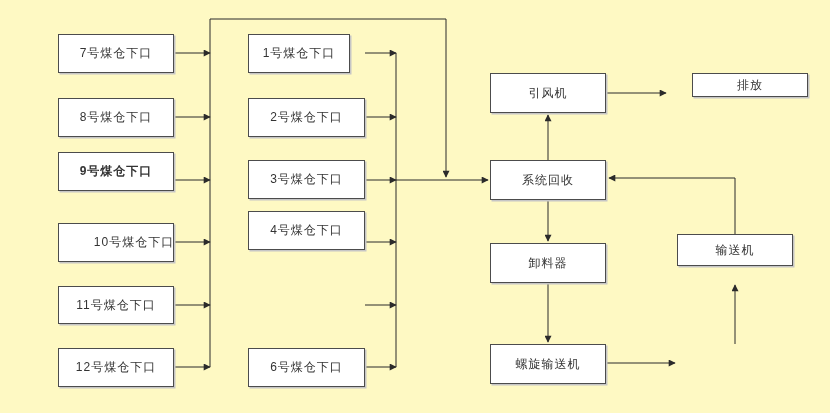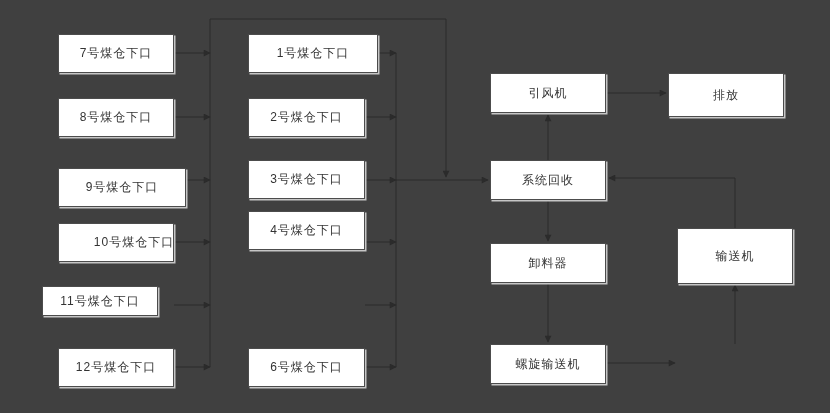--- a/index.html
+++ b/index.html
@@ -5,21 +5,21 @@
   html, body {
     margin: 0;
     padding: 0;
     background: #ffffff;
     font-family: "Liberation Sans", "DejaVu Sans", sans-serif;
   }
   .canvas {
     position: relative;
     width: 830px;
     height: 413px;
-    background: #404040;
+    background: #fef9c3;
     overflow: hidden;
   }
   .wires {
     position: absolute;
     left: 0; top: 0;
     width: 830px;
     height: 413px;
   }
   .node {
     position: absolute;
@@ -31,37 +31,37 @@
     align-items: center;
     justify-content: center;
     font-size: 12px;
     letter-spacing: 1px;
     color: #333333;
     white-space: nowrap;
   }
   
   .n-b7  { left: 58px;  top: 34px;  width: 116px; height: 39px; }
   .n-b8  { left: 58px;  top: 98px;  width: 116px; height: 39px; }
-  .n-b9  { left: 58px;  top: 168px; width: 128px; height: 39px; }
+  .n-b9  { left: 58px;  top: 152px; width: 116px; height: 39px; font-weight: bold; }
   .n-b10 { left: 58px;  top: 223px; width: 116px; height: 39px; padding-left: 36px; }
-  .n-b11 { left: 42px;  top: 286px; width: 116px; height: 30px; }
+  .n-b11 { left: 58px;  top: 286px; width: 116px; height: 38px; }
   .n-b12 { left: 58px;  top: 348px; width: 116px; height: 39px; }
   
-  .n-b1  { left: 248px; top: 34px;  width: 130px; height: 39px; }
+  .n-b1  { left: 248px; top: 34px;  width: 102px; height: 39px; }
   .n-b2  { left: 248px; top: 98px;  width: 117px; height: 39px; }
   .n-b3  { left: 248px; top: 160px; width: 117px; height: 39px; }
   .n-b4  { left: 248px; top: 211px; width: 117px; height: 39px; }
   .n-b5  { left: 248px; top: 286px; width: 117px; height: 39px; }
   .n-b6  { left: 248px; top: 348px; width: 117px; height: 39px; }
   
   .n-fan       { left: 490px; top: 73px;  width: 116px; height: 40px; }
-  .n-discharge { left: 668px; top: 73px;  width: 116px; height: 44px; font-family: Liberation Serif, serif; }
+  .n-discharge { left: 692px; top: 73px;  width: 116px; height: 24px; font-family: Liberation Serif, serif; }
   .n-dust      { left: 490px; top: 160px; width: 116px; height: 40px; }
   .n-unloader  { left: 490px; top: 243px; width: 116px; height: 40px; }
-  .n-conveyor  { left: 677px; top: 228px; width: 116px; height: 56px; text-align: center; }
+  .n-conveyor  { left: 677px; top: 234px; width: 116px; height: 32px; text-align: center; }
   .n-screw     { left: 490px; top: 344px; width: 116px; height: 40px; }
   .n-recovery  { left: 677px; top: 344px; width: 116px; height: 40px; }
 </style>
 </head>
 <body>
 
 <div class="canvas">
 
   <svg class="wires" viewBox="0 0 830 413" xmlns="http://www.w3.org/2000/svg">
     <defs>

